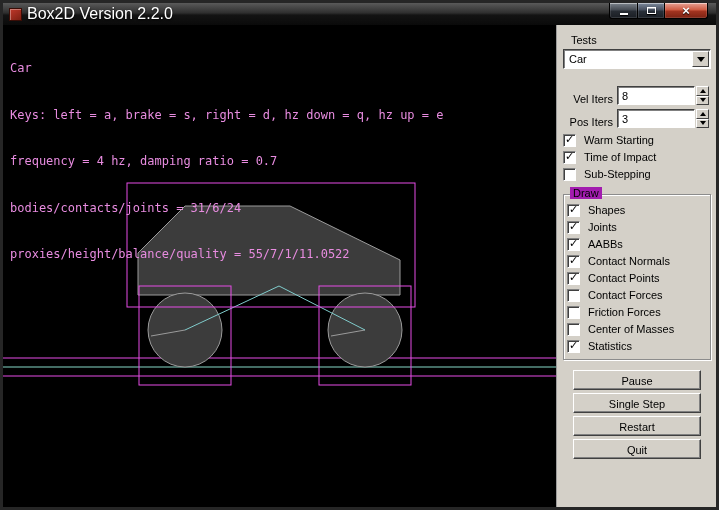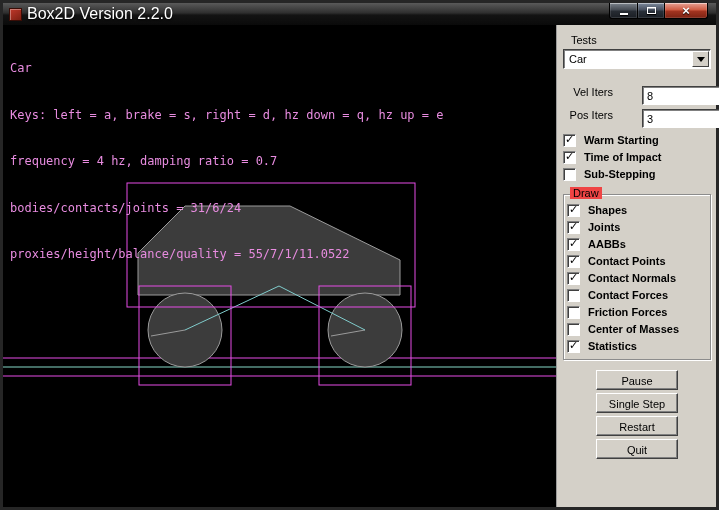--- a/index.html
+++ b/index.html
@@ -69,45 +69,45 @@
     border:1px solid;border-color:#404040 #fff #fff #404040;
     box-shadow:inset 1px 1px 0 #808080;cursor:pointer;}
   .combo-value{position:absolute;left:5px;top:3px;}
   .combo-btn{position:absolute;right:1px;top:1px;bottom:1px;width:17px;
     background:#d4d0c8;border:1px solid;border-color:#fff #404040 #404040 #fff;
     display:flex;align-items:center;justify-content:center;}
   .tri-down{width:0;height:0;border-left:4px solid transparent;border-right:4px solid transparent;border-top:5px solid #000;}
   .tri-up-s{width:0;height:0;border-left:3px solid transparent;border-right:3px solid transparent;border-bottom:4px solid #000;}
   .tri-dn-s{width:0;height:0;border-left:3px solid transparent;border-right:3px solid transparent;border-top:4px solid #000;}
   .spinner-block{margin-top:17px;}
-  .spinner-row{display:flex;align-items:flex-start;height:19px;margin-bottom:4px;gap:25px;}
+  .spinner-row{display:flex;align-items:flex-end;height:19px;margin-bottom:4px;}
   .spin-label{width:54px;text-align:right;padding-right:4px;flex:none;}
   .spin-field{width:78px;height:19px;flex:none;background:#fff;
     border:1px solid;border-color:#404040 #fff #fff #404040;
     box-shadow:inset 1px 1px 0 #808080;
     font-family:"Liberation Sans",sans-serif;font-size:11px;padding:0 0 0 4px;outline:none;}
   .spin-col{width:13px;height:19px;display:flex;flex-direction:column;flex:none;margin-left:1px;}
   .spin-btn{flex:1;background:#d4d0c8;border:1px solid;border-color:#fff #404040 #404040 #fff;
     display:flex;align-items:center;justify-content:center;cursor:pointer;}
   .check-row{display:flex;align-items:center;height:16px;margin-top:1px;cursor:pointer;}
   .cb{width:13px;height:13px;background:#fff;flex:none;position:relative;
     border:1px solid;border-color:#808080 #fff #fff #808080;
     box-shadow:inset 1px 1px 0 #404040;margin-right:5px;}
   .check-row.checked .cb::after{
     content:"\2713";position:absolute;top:-2px;left:1px;
     font-family:"DejaVu Sans",sans-serif;font-size:11px;font-weight:bold;color:#000;}
-  .cb-label{padding:0 3px;font-weight:bold;}
+  .cb-label{padding:0 3px;}
   .check-row.focused .cb-label{outline:1px dotted #333;}
   .toggles-block{margin-top:4px;}
   .group{position:relative;margin-top:12px;padding:6px 2px 5px 3px;
     border:1px solid #8c8c8c;
     box-shadow:inset 1px 1px 0 #fff,1px 1px 0 #fff;}
-  .group-title{position:absolute;top:-8px;left:6px;background:#ef4444;padding:0 3px;}
+  .group-title{position:absolute;top:-8px;left:6px;background:#a21caf;padding:0 3px;}
   .panel-buttons{margin-top:10px;}
-  .panel-btn{display:block;width:82px;height:20px;margin:3px auto 0;
+  .panel-btn{display:block;width:128px;height:20px;margin:3px auto 0;
     background:#d4d0c8;text-align:center;line-height:18px;
     border:1px solid;border-color:#fff #404040 #404040 #fff;
     box-shadow:inset -1px -1px 0 #808080;cursor:pointer;
     font-size:11px;}
 </style>
 </head>
 <body>
 
 <div class="window">
 
@@ -220,25 +220,25 @@
         <div class="check-row checked">
           <span class="cb"></span>
           <span class="cb-label">Joints</span>
         </div>
         <div class="check-row checked">
           <span class="cb"></span>
           <span class="cb-label">AABBs</span>
         </div>
         <div class="check-row checked">
           <span class="cb"></span>
+          <span class="cb-label">Contact Normals</span>
+        </div>
+        <div class="check-row checked">
+          <span class="cb"></span>
           <span class="cb-label">Contact Points</span>
-        </div>
-        <div class="check-row checked">
-          <span class="cb"></span>
-          <span class="cb-label">Contact Normals</span>
         </div>
         <div class="check-row">
           <span class="cb"></span>
           <span class="cb-label">Contact Forces</span>
         </div>
         <div class="check-row">
           <span class="cb"></span>
           <span class="cb-label">Friction Forces</span>
         </div>
         <div class="check-row">

